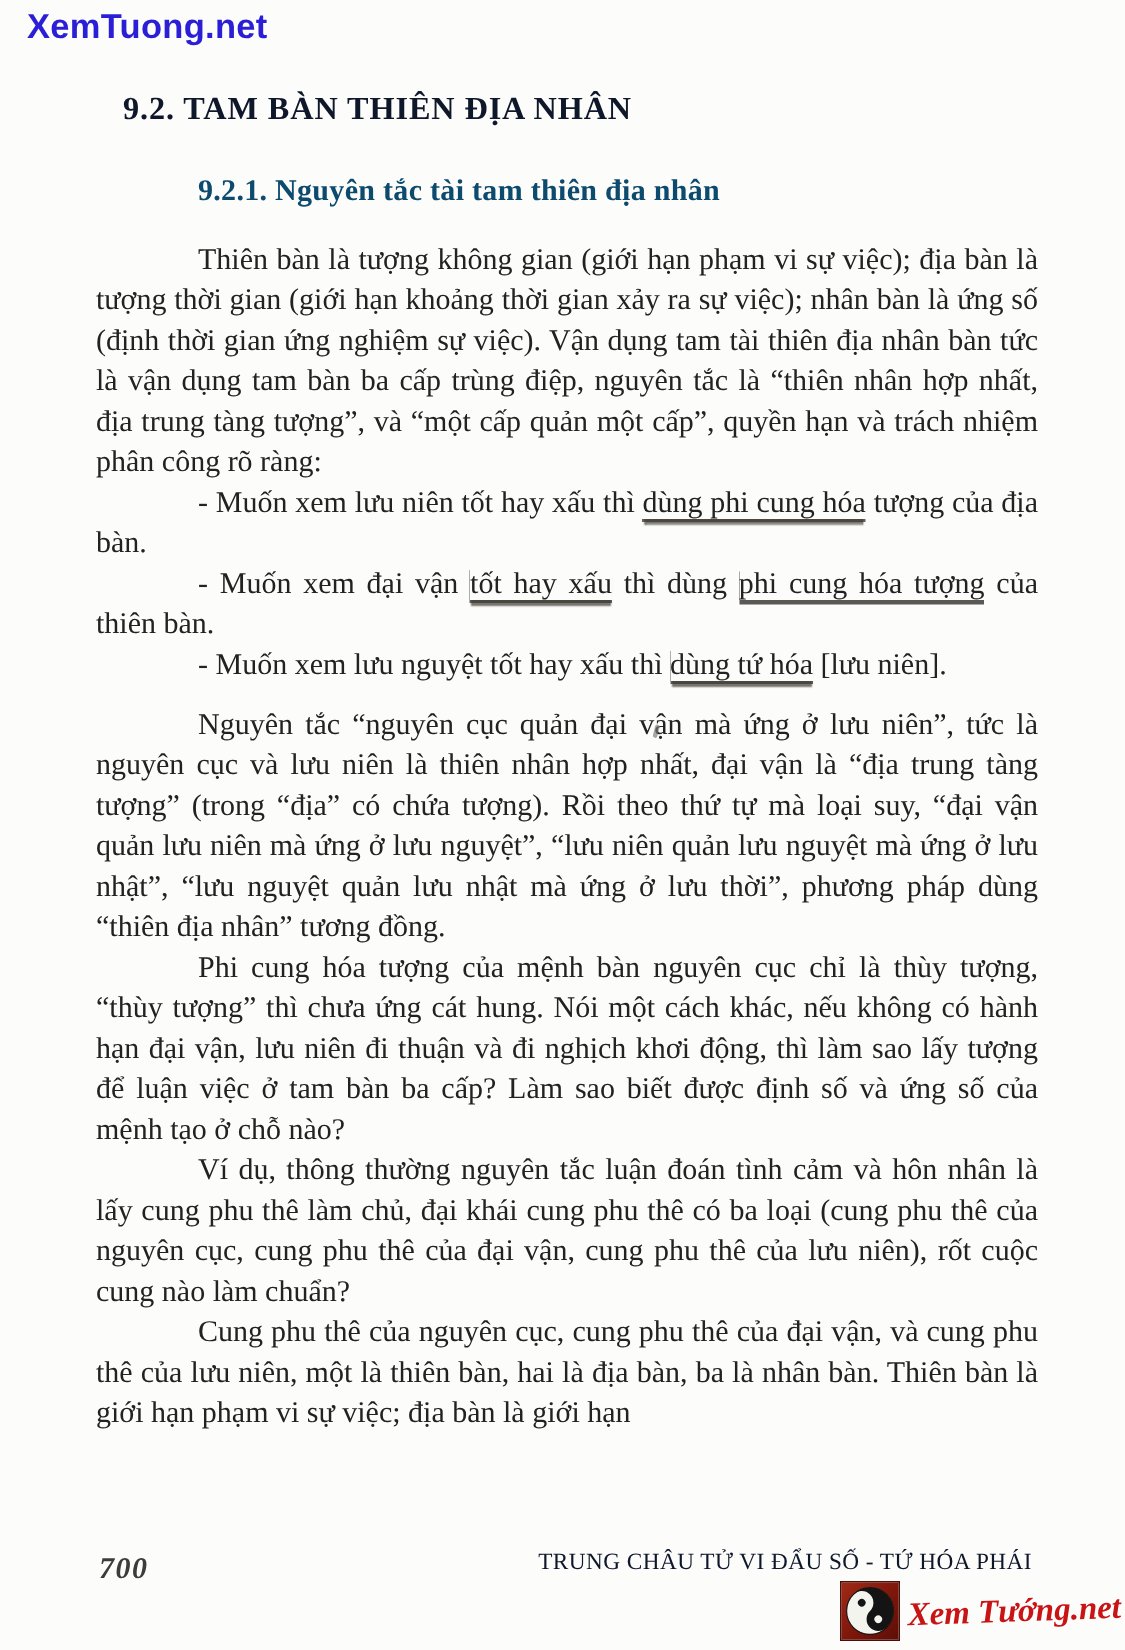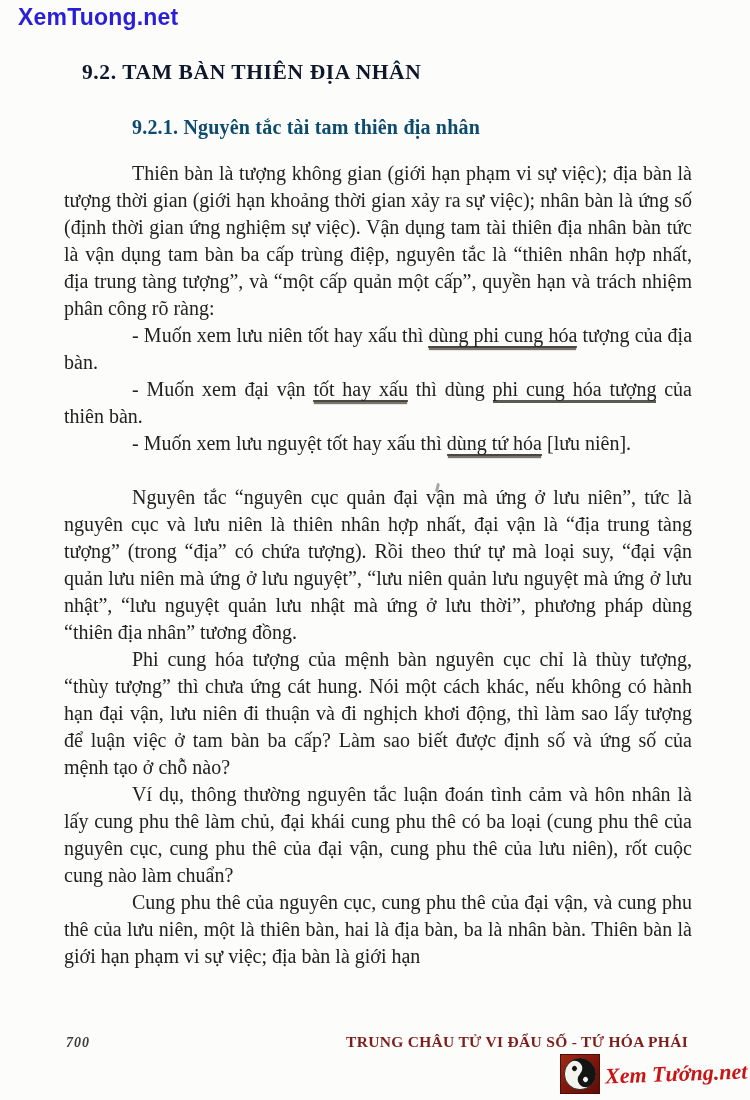--- a/index.html
+++ b/index.html
@@ -27,41 +27,41 @@
   }
   .subsection-heading {
     margin: 31px 0 0 68px; font-size: 20px; font-weight: bold;
     color: #0c4a6e; letter-spacing: 0.2px;
   }
   p.para {
     margin: 0; font-size: 20px; line-height: 27px;
     text-align: justify; text-indent: 68px; color: #222;
   }
   p.p-first { margin-top: 21px; }
-  p.gap-above { margin-top: 27px; }
+  p.gap-above { margin-top: 13px; }
   
   .u-line {
     box-shadow: 0 3px 0 0 rgba(62,60,54,0.85);
   }
   .u-scrib {
     box-shadow: 0 2px 0 0 rgba(62,60,54,0.8), 0 5px 1px -1px rgba(85,82,74,0.8);
   }
   .pencil-tick {
     position: absolute; left: 436px; top: 483px;
     width: 3px; height: 9px; background: #7a7a7a;
     transform: rotate(14deg); opacity: 0.65; border-radius: 2px;
   }
   .page-number {
     position: absolute; left: 66px; top: 1035px;
-    font-size: 14px; font-weight: bold; font-style: italic; color: #3c3c3c;
+    font-size: 20px; font-weight: bold; font-style: italic; color: #3c3c3c;
     letter-spacing: 1px;
   }
   .footer-title {
     position: absolute; right: 62px; top: 1033px;
-    font-size: 15.5px; font-weight: bold; color: #7f1d1d;
+    font-size: 15.5px; font-weight: normal; color: #0f172a;
     letter-spacing: 0.3px;
   }
   .site-logo {
     position: absolute; right: 3px; bottom: 6px;
     display: flex; align-items: center; gap: 5px;
   }
   .yy-square {
     width: 40px; height: 40px; flex: 0 0 40px;
     background: linear-gradient(135deg, #a12a16 0%, #7c160b 55%, #5c0f07 100%);
     border: 1px solid #4e0d06;

